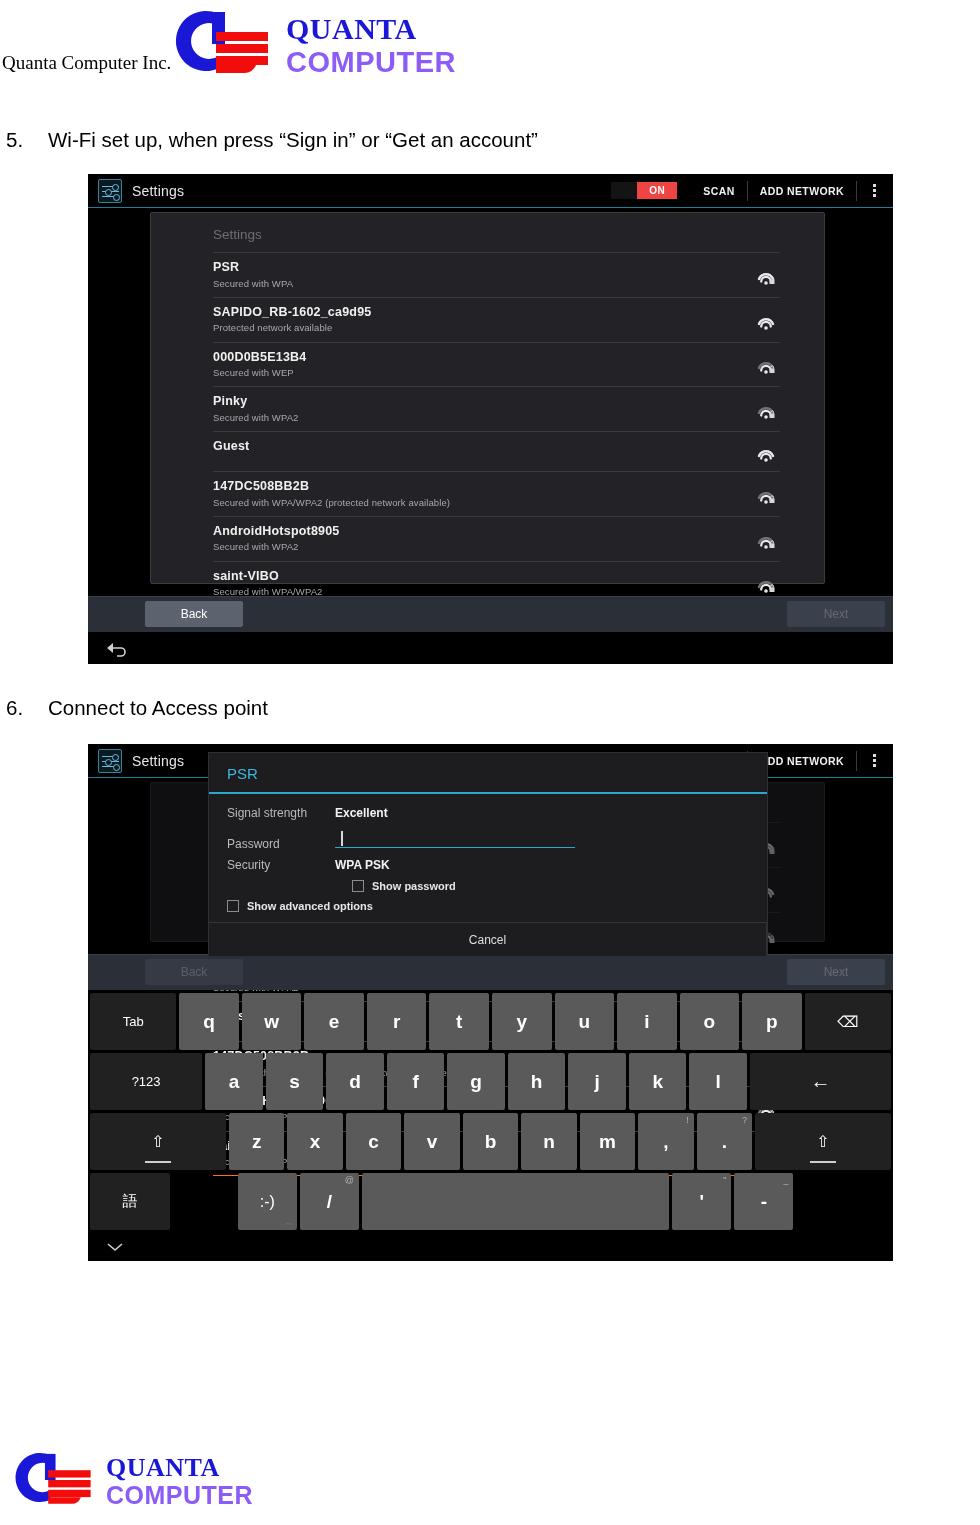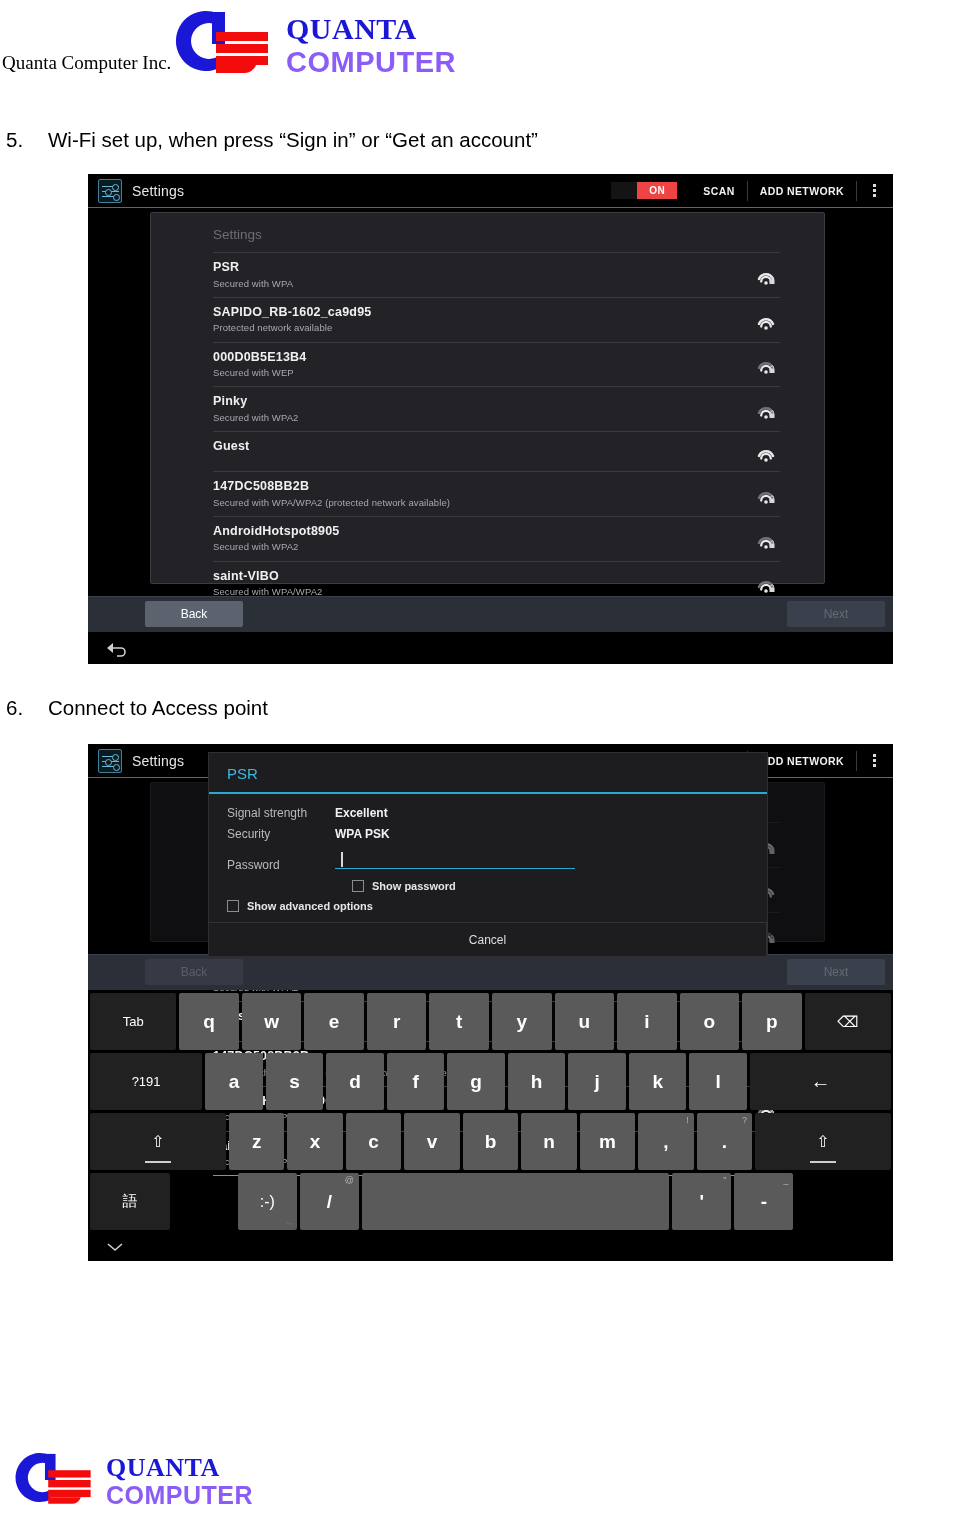--- a/index.html
+++ b/index.html
@@ -698,30 +698,30 @@
       <div class="dim-layer"></div>
     </div>
 
     <div class="ap-dialog">
       <div class="ap-title">PSR</div>
       <div class="ap-body">
         <div class="ap-row">
           <div class="ap-label">Signal strength</div>
           <div class="ap-value">Excellent</div>
         </div>
-        <div class="ap-row">
-          <div class="ap-label">Security</div>
-          <div class="ap-value">WPA PSK</div>
-        </div>
         <div class="ap-row" style="margin-top:10px;">
           <div class="ap-label">Password</div>
           <div class="pw-field">
             <div class="pw-caret"></div>
             <span></span>
           </div>
+        </div>
+        <div class="ap-row">
+          <div class="ap-label">Security</div>
+          <div class="ap-value">WPA PSK</div>
         </div>
         <div class="ap-check indent">
           <div class="cb"></div>
           <span>Show password</span>
         </div>
         <div class="ap-check">
           <div class="cb"></div>
           <span>Show advanced options</span>
         </div>
       </div>
@@ -771,21 +771,21 @@
         </div>
         <div class="key" style="flex-grow: 1; flex-basis: 0px;">
           <span>p</span>
         </div>
         <div class="key dark" style="flex-grow: 1.45; flex-basis: 0px;">
           <span style="font-size: 15px;">⌫</span>
         </div>
       </div>
     <div class="krow" id="krow2">
         <div class="key dark" style="flex-grow: 1.95; flex-basis: 0px;">
-          <span>?191</span>
+          <span>?123</span>
         </div>
         <div class="key" style="flex-grow: 1; flex-basis: 0px;">
           <span>a</span>
         </div>
         <div class="key" style="flex-grow: 1; flex-basis: 0px;">
           <span>s</span>
         </div>
         <div class="key" style="flex-grow: 1; flex-basis: 0px;">
           <span>d</span>
         </div>

